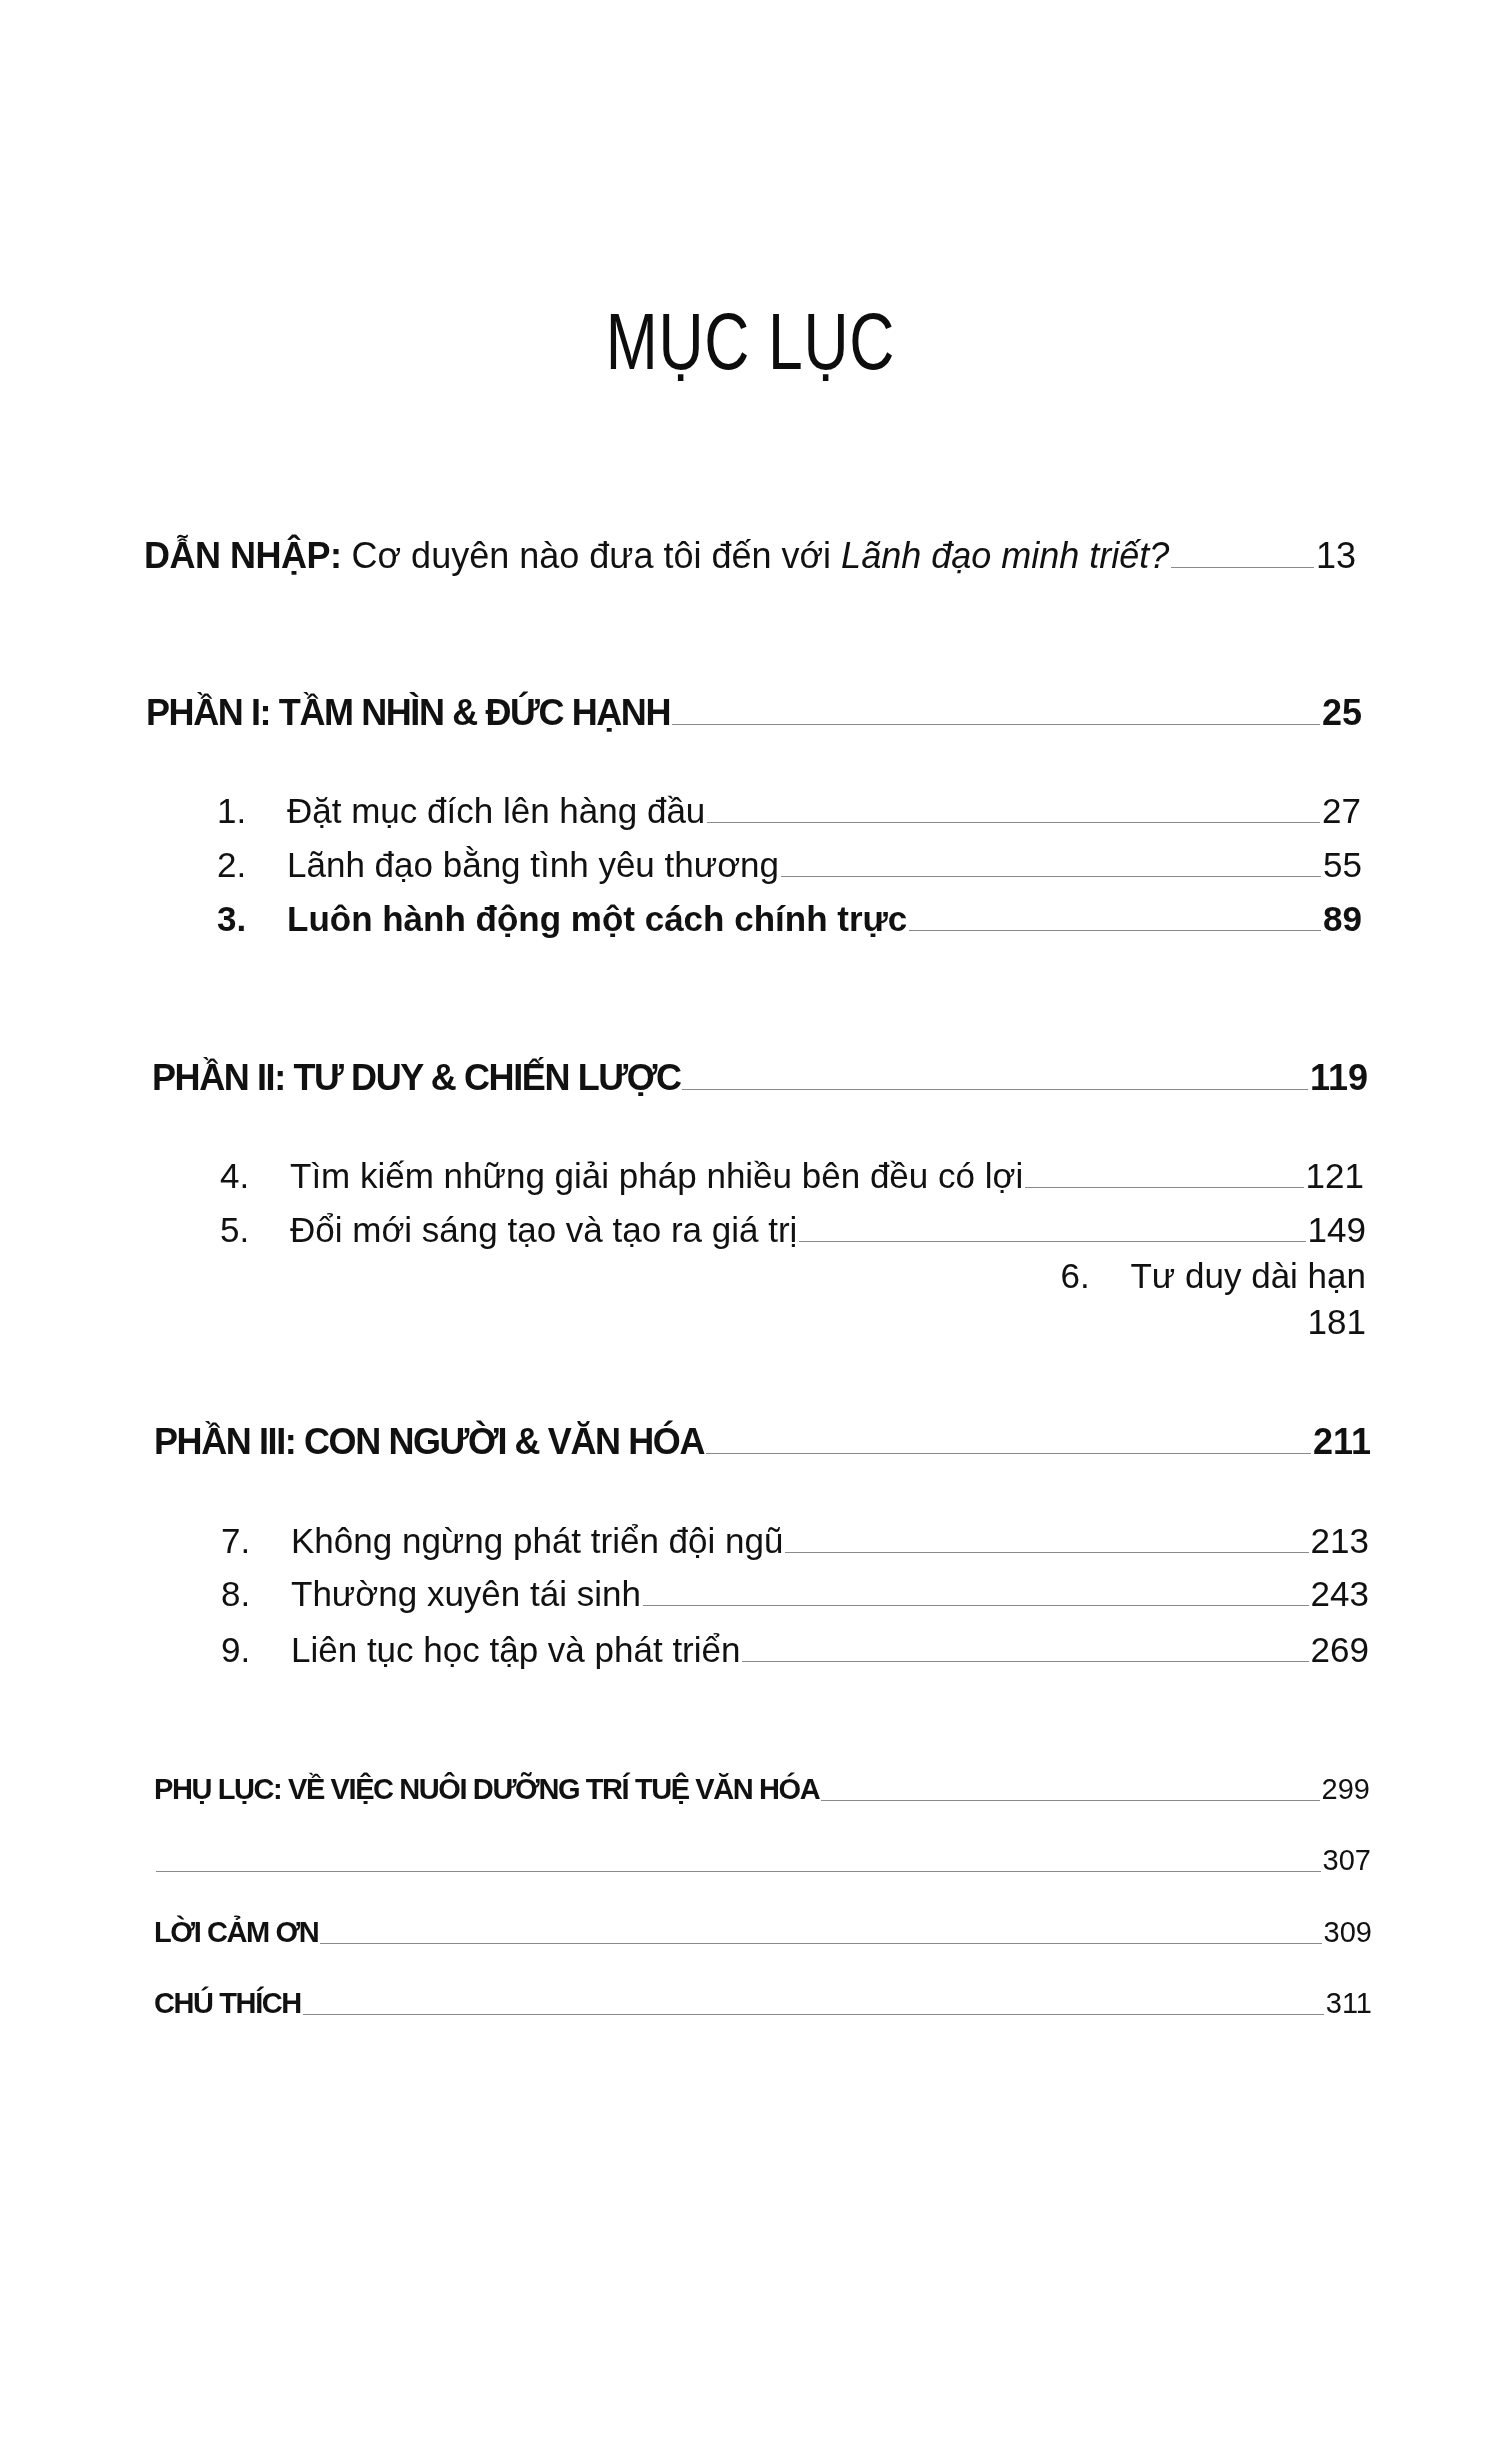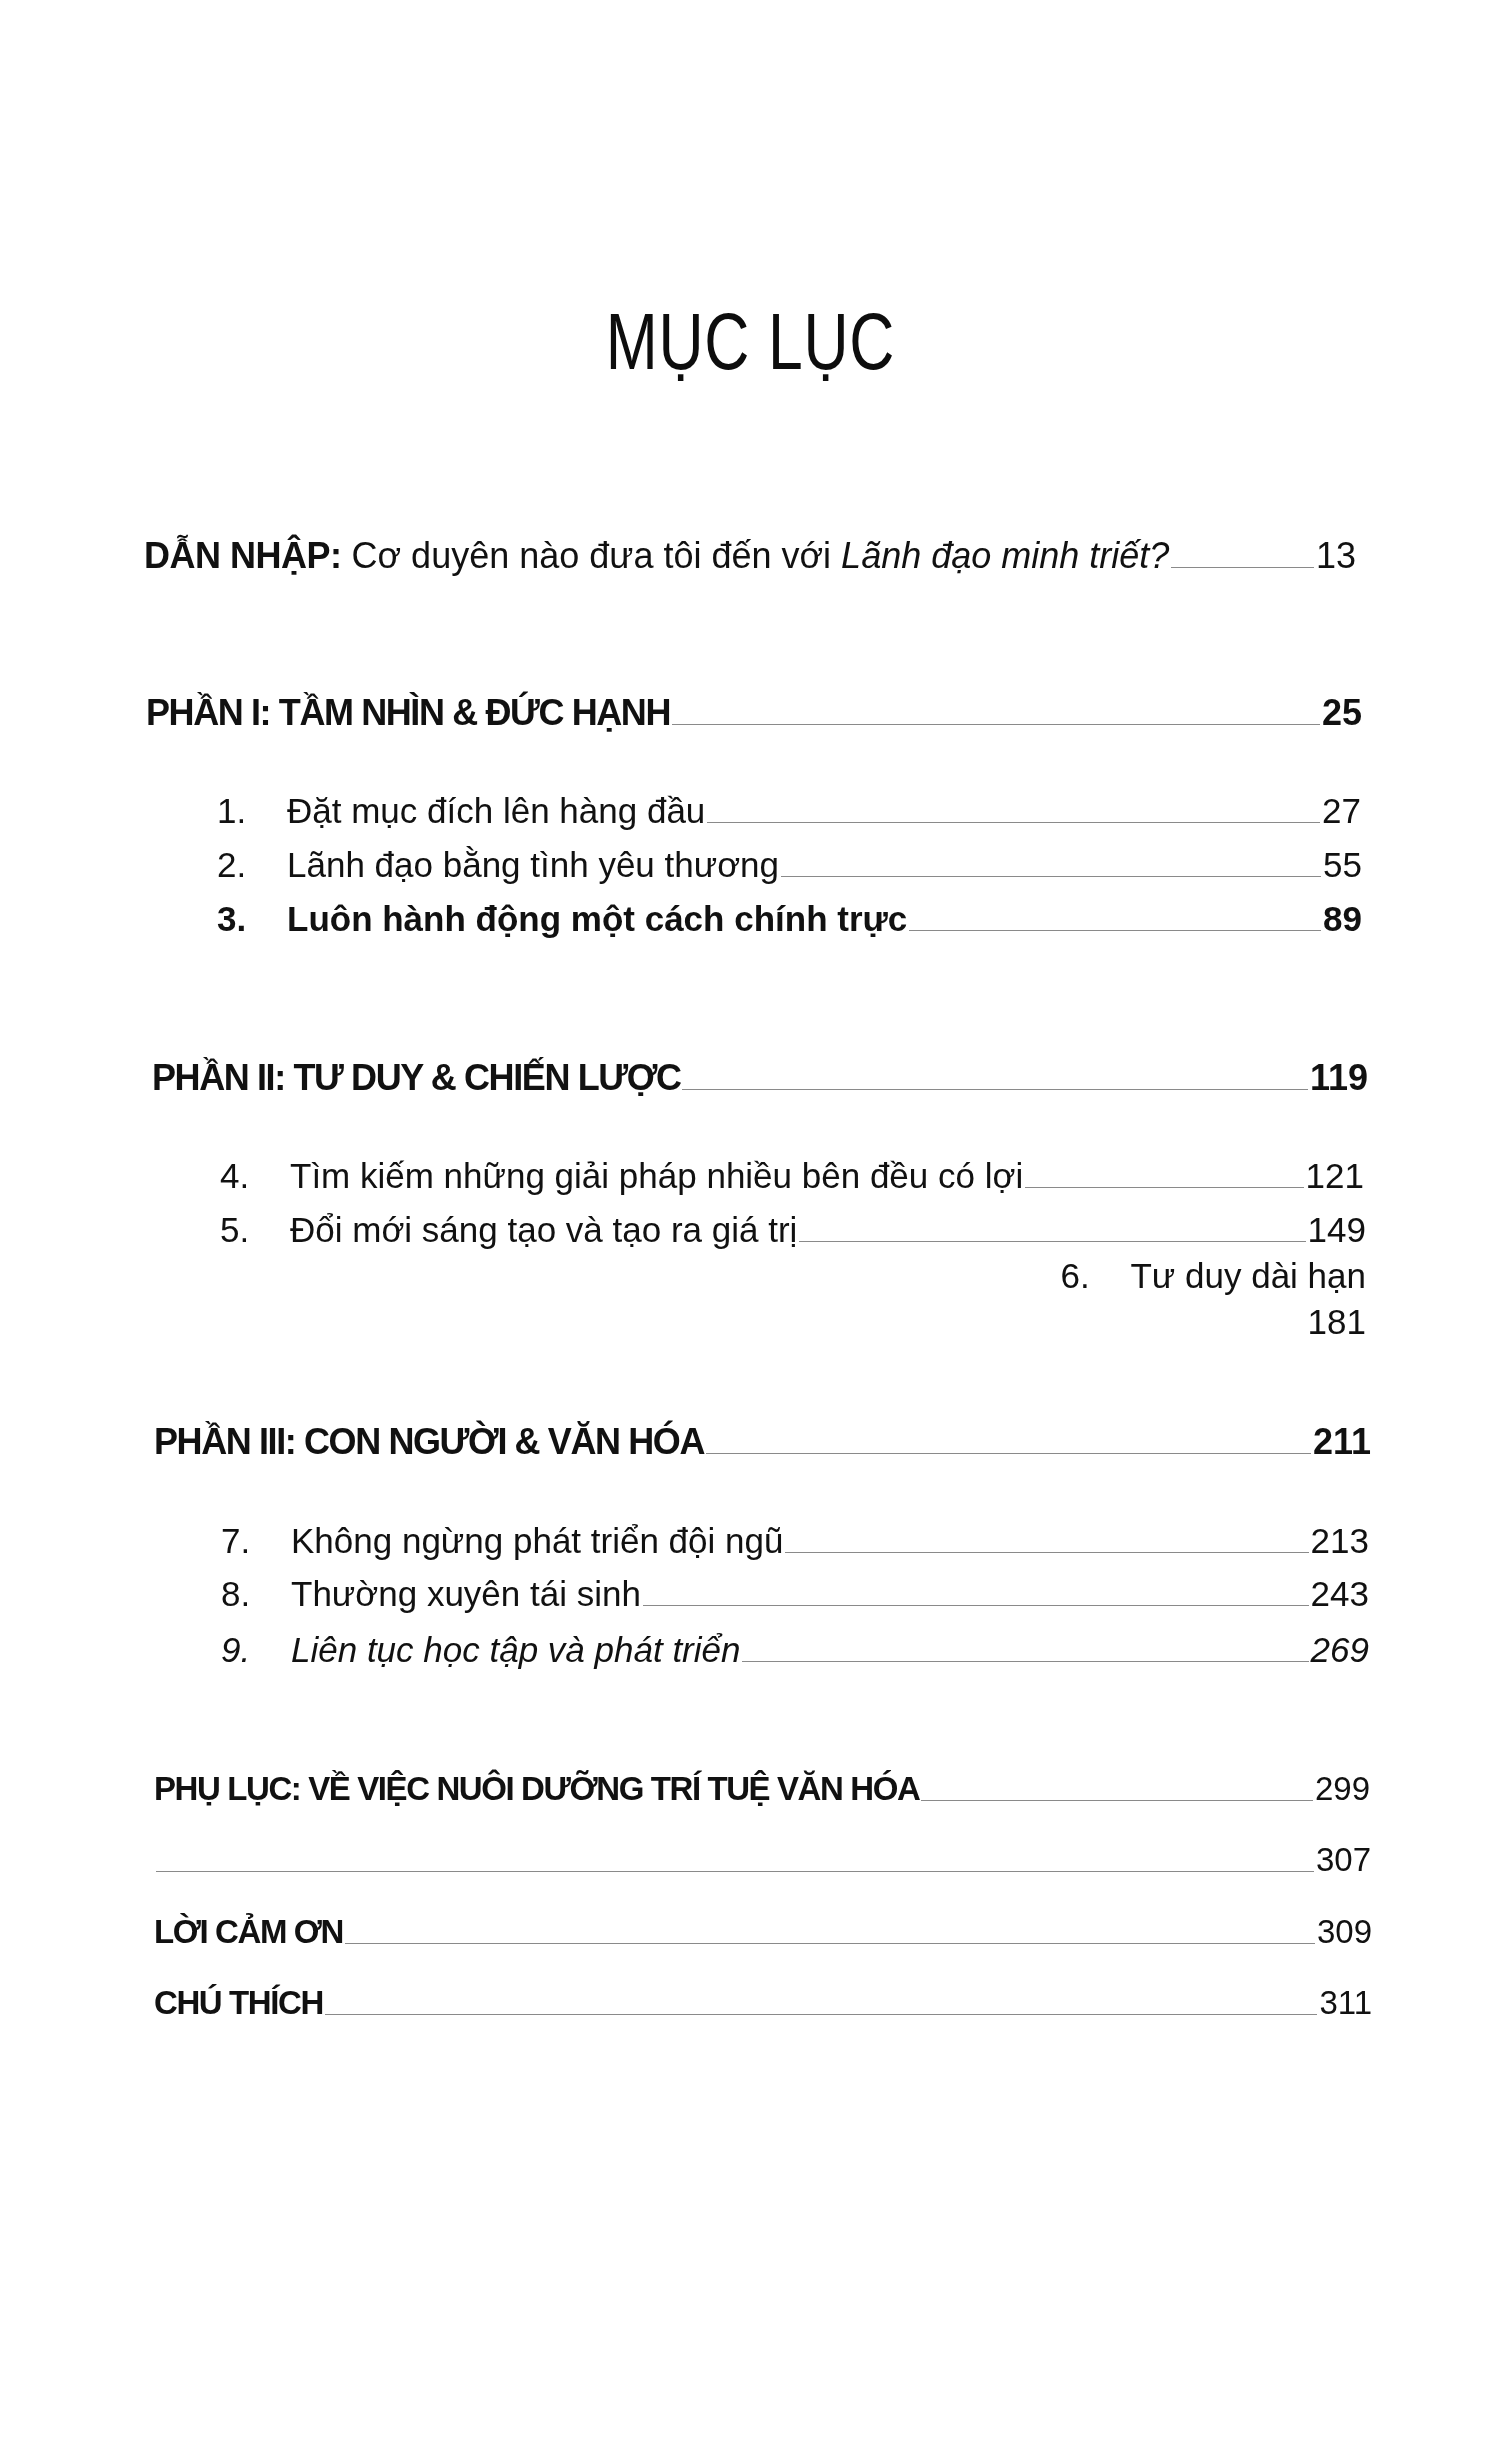--- a/index.html
+++ b/index.html
@@ -56,21 +56,21 @@
   .intro-row .lead-bold { font-weight: 700; letter-spacing: -0.5px; }
   .intro-row .italic { font-style: italic; }
   .part-row { font-size: 36px; font-weight: 700; }
   .part-row .toc-label { letter-spacing: -1.4px; }
   .part-row .toc-page { font-weight: 700; }
   .chapter-row { font-size: 35px; }
   .chapter-row .chapter-num {
     display: inline-block;
     width: 70px;
   }
-  .back-row { font-size: 33px; font-weight: 700; }
+  .back-row { font-size: 29px; font-weight: 700; }
   .back-row .toc-label { letter-spacing: -1.4px; }
   .back-row .toc-page { font-weight: 400; }
 </style>
 </head>
 <body>
 
 <div class="page-title"><span>MỤC LỤC</span></div>
 
 <div class="toc-row intro-row" style="left:144px; width:1212px; top:529px;">
   <span class="toc-label"><span class="lead-bold">DẪN NHẬP:</span><span style="white-space:pre"> Cơ duyên nào đưa tôi đến với </span><span class="italic">Lãnh đạo minh triết?</span></span>
@@ -128,21 +128,21 @@
 <div class="toc-row chapter-row" style="left:221px; width:1148px; top:1514px;">
   <span class="toc-label"><span class="chapter-num">7.</span><span>Không ngừng phát triển đội ngũ</span></span>
   <span class="toc-leader"></span>
   <span class="toc-page">213</span>
 </div>
 <div class="toc-row chapter-row" style="left:221px; width:1148px; top:1567px;">
   <span class="toc-label"><span class="chapter-num">8.</span><span>Thường xuyên tái sinh</span></span>
   <span class="toc-leader"></span>
   <span class="toc-page">243</span>
 </div>
-<div class="toc-row chapter-row" style="left:221px; width:1148px; top:1623px;font-style:italic;">
+<div class="toc-row chapter-row" style="left:221px; width:1148px; top:1623px;">
   <span class="toc-label"><span class="chapter-num">9.</span><span>Liên tục học tập và phát triển</span></span>
   <span class="toc-leader"></span>
   <span class="toc-page">269</span>
 </div>
 
 <div class="toc-row back-row" style="left:154px; width:1216px; top:1762px;">
   <span class="toc-label">PHỤ LỤC: VỀ VIỆC NUÔI DƯỠNG TRÍ TUỆ VĂN HÓA</span>
   <span class="toc-leader"></span>
   <span class="toc-page">299</span>
 </div>

